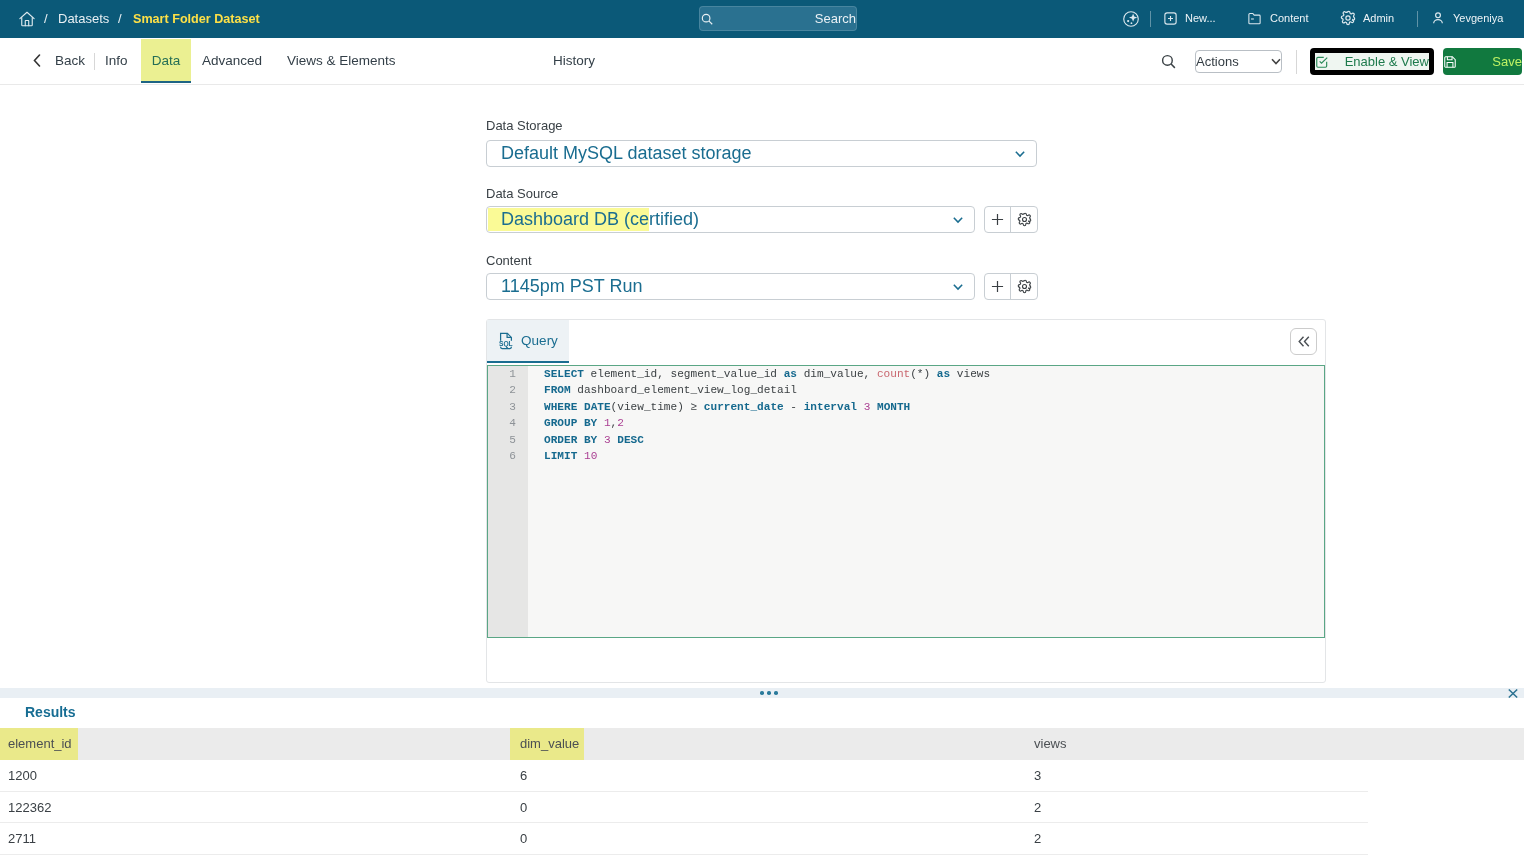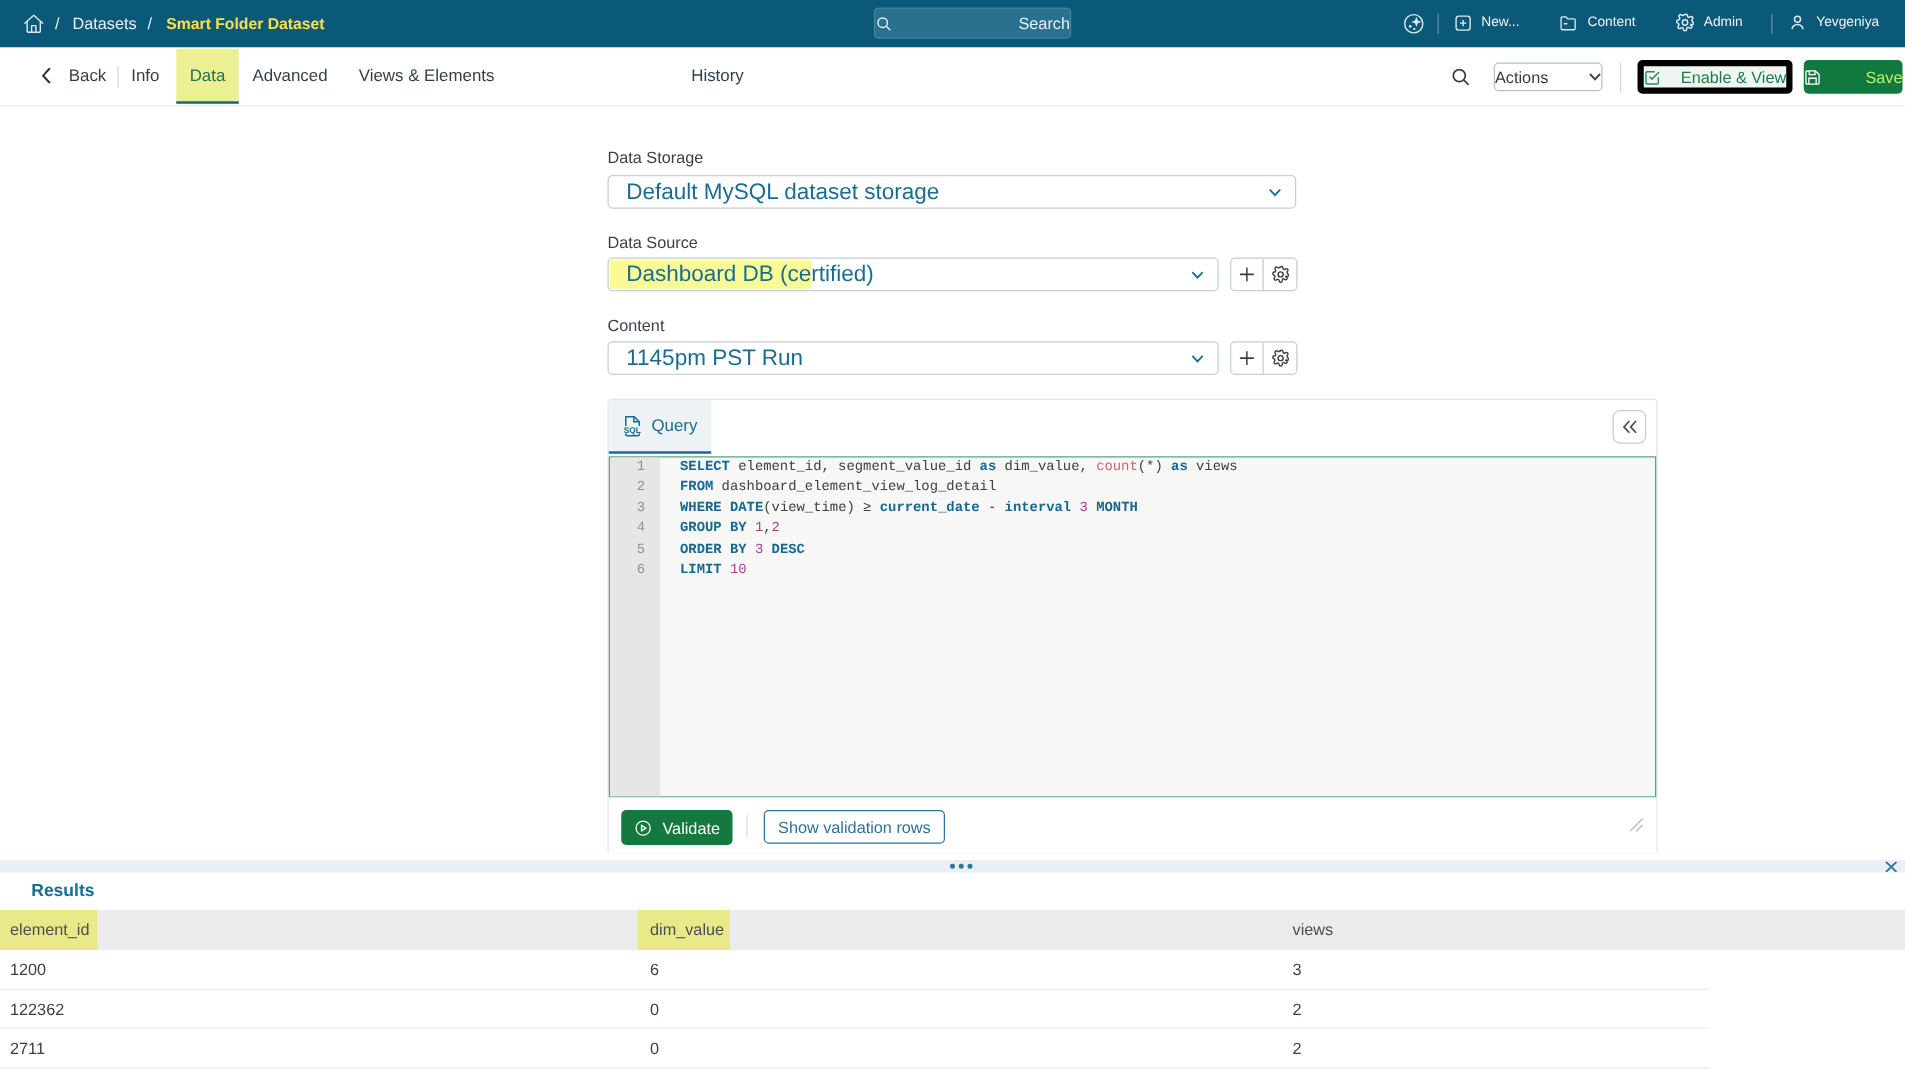--- a/index.html
+++ b/index.html
@@ -221,34 +221,20 @@
       </svg></div>
   <div id="editor">
     <div id="gutter">1<br>2<br>3<br>4<br>5<br>6</div>
     <div id="code"><span class="kw">SELECT</span> element_id, segment_value_id <span class="kw">as</span> dim_value, <span class="fn">count</span>(*) <span class="kw">as</span> views
 <span class="kw">FROM</span> dashboard_element_view_log_detail
 <span class="kw">WHERE</span> <span class="kw">DATE</span>(view_time) ≥ <span class="kw">current_date</span> - <span class="kw">interval</span> <span class="num">3</span> <span class="kw">MONTH</span>
 <span class="kw">GROUP BY</span> <span class="num">1</span>,<span class="num">2</span>
 <span class="kw">ORDER BY</span> <span class="num">3</span> <span class="kw">DESC</span>
 <span class="kw">LIMIT</span> <span class="num">10</span></div>
   </div>
-  <div id="vrow">
-    <div id="validatebtn">
-        <svg width="15" height="15" viewBox="0 0 24 24" fill="none" stroke="#fff" stroke-width="1.7">
-          <circle cx="12" cy="12" r="9"></circle>
-          <path d="M10 8.5 L15.5 12 L10 15.5 z"></path>
-        </svg>
-        <span>Validate</span>
-      </div>
-    <div class="abs" style="left:110px;top:14px;width:1px;height:18px;background:#ddd"></div>
-    <div id="showbtn">Show validation rows</div>
-    <svg class="abs" style="left:816px;top:16px" width="12" height="12" viewBox="0 0 12 12" stroke="#b9bfc4" stroke-width="1.2">
-        <path d="M11 1 L1 11 M11 6 L6 11"></path>
-      </svg>
-  </div>
 </div>
 
 <div id="strip"></div>
 <div id="dots">
     <i></i>
     <i></i>
     <i></i>
   </div>
 <div id="closex">
     <svg width="10" height="9" viewBox="0 0 10 9" fill="none" stroke="#2d7392" stroke-width="1.5">

